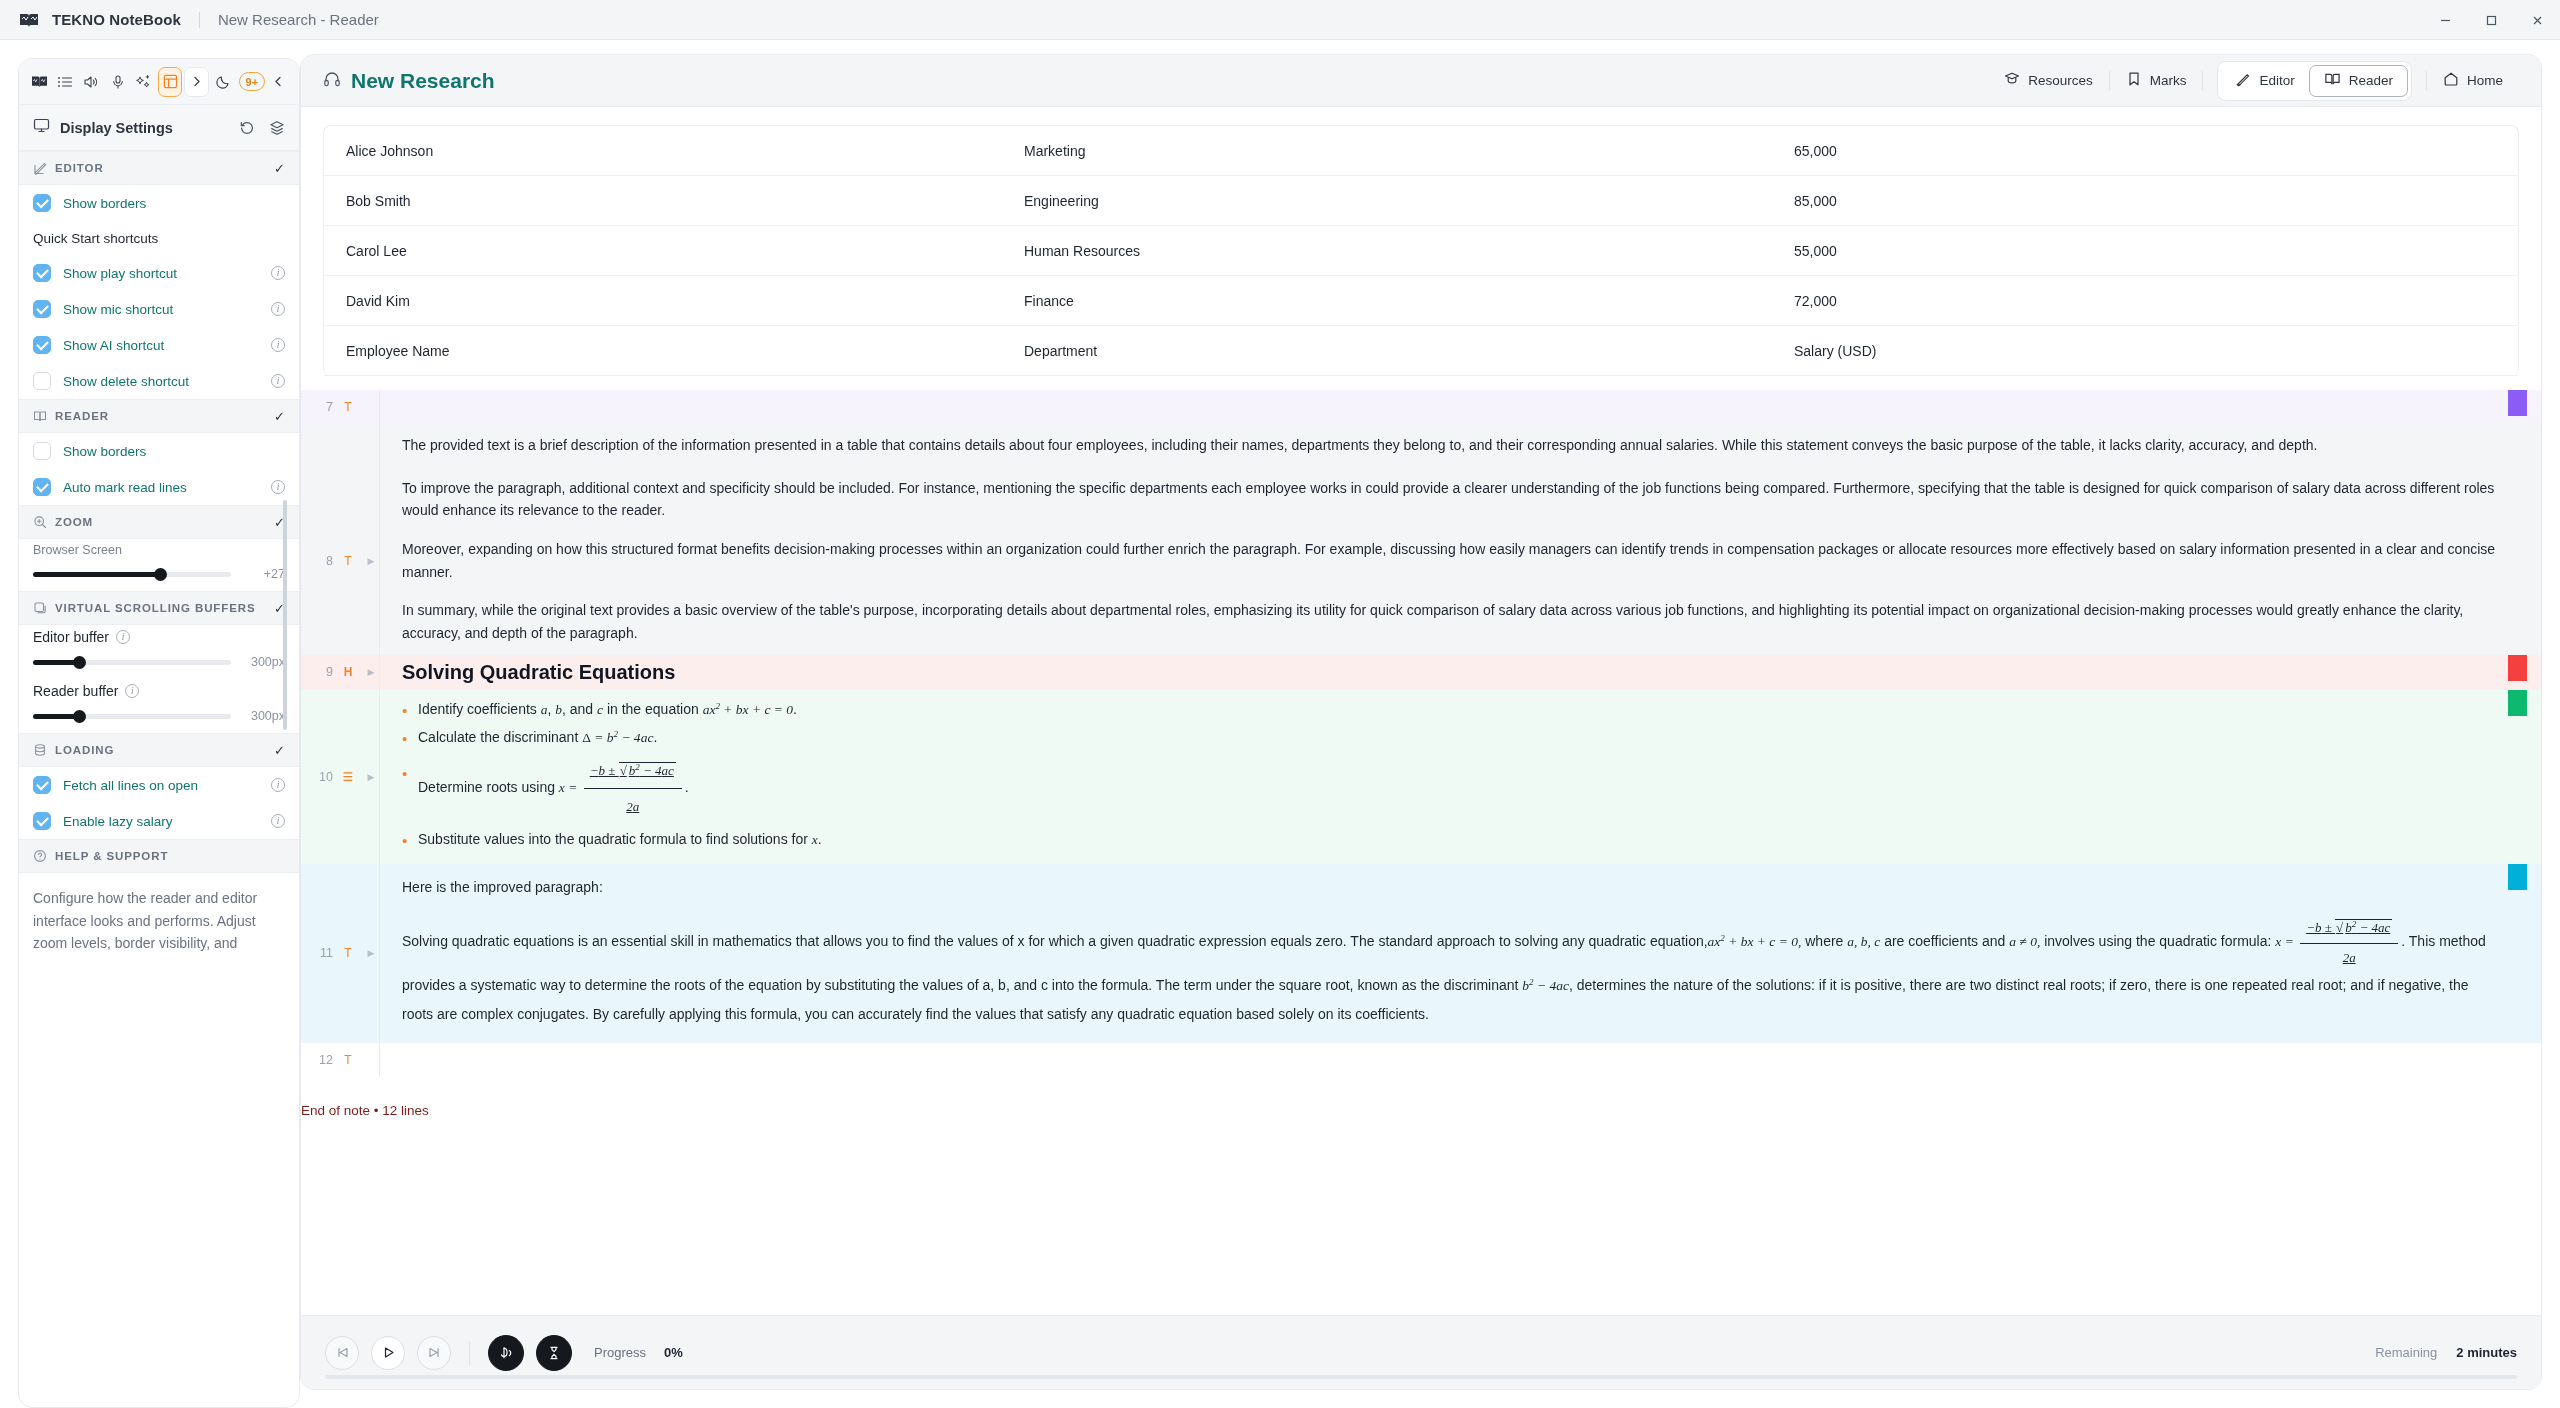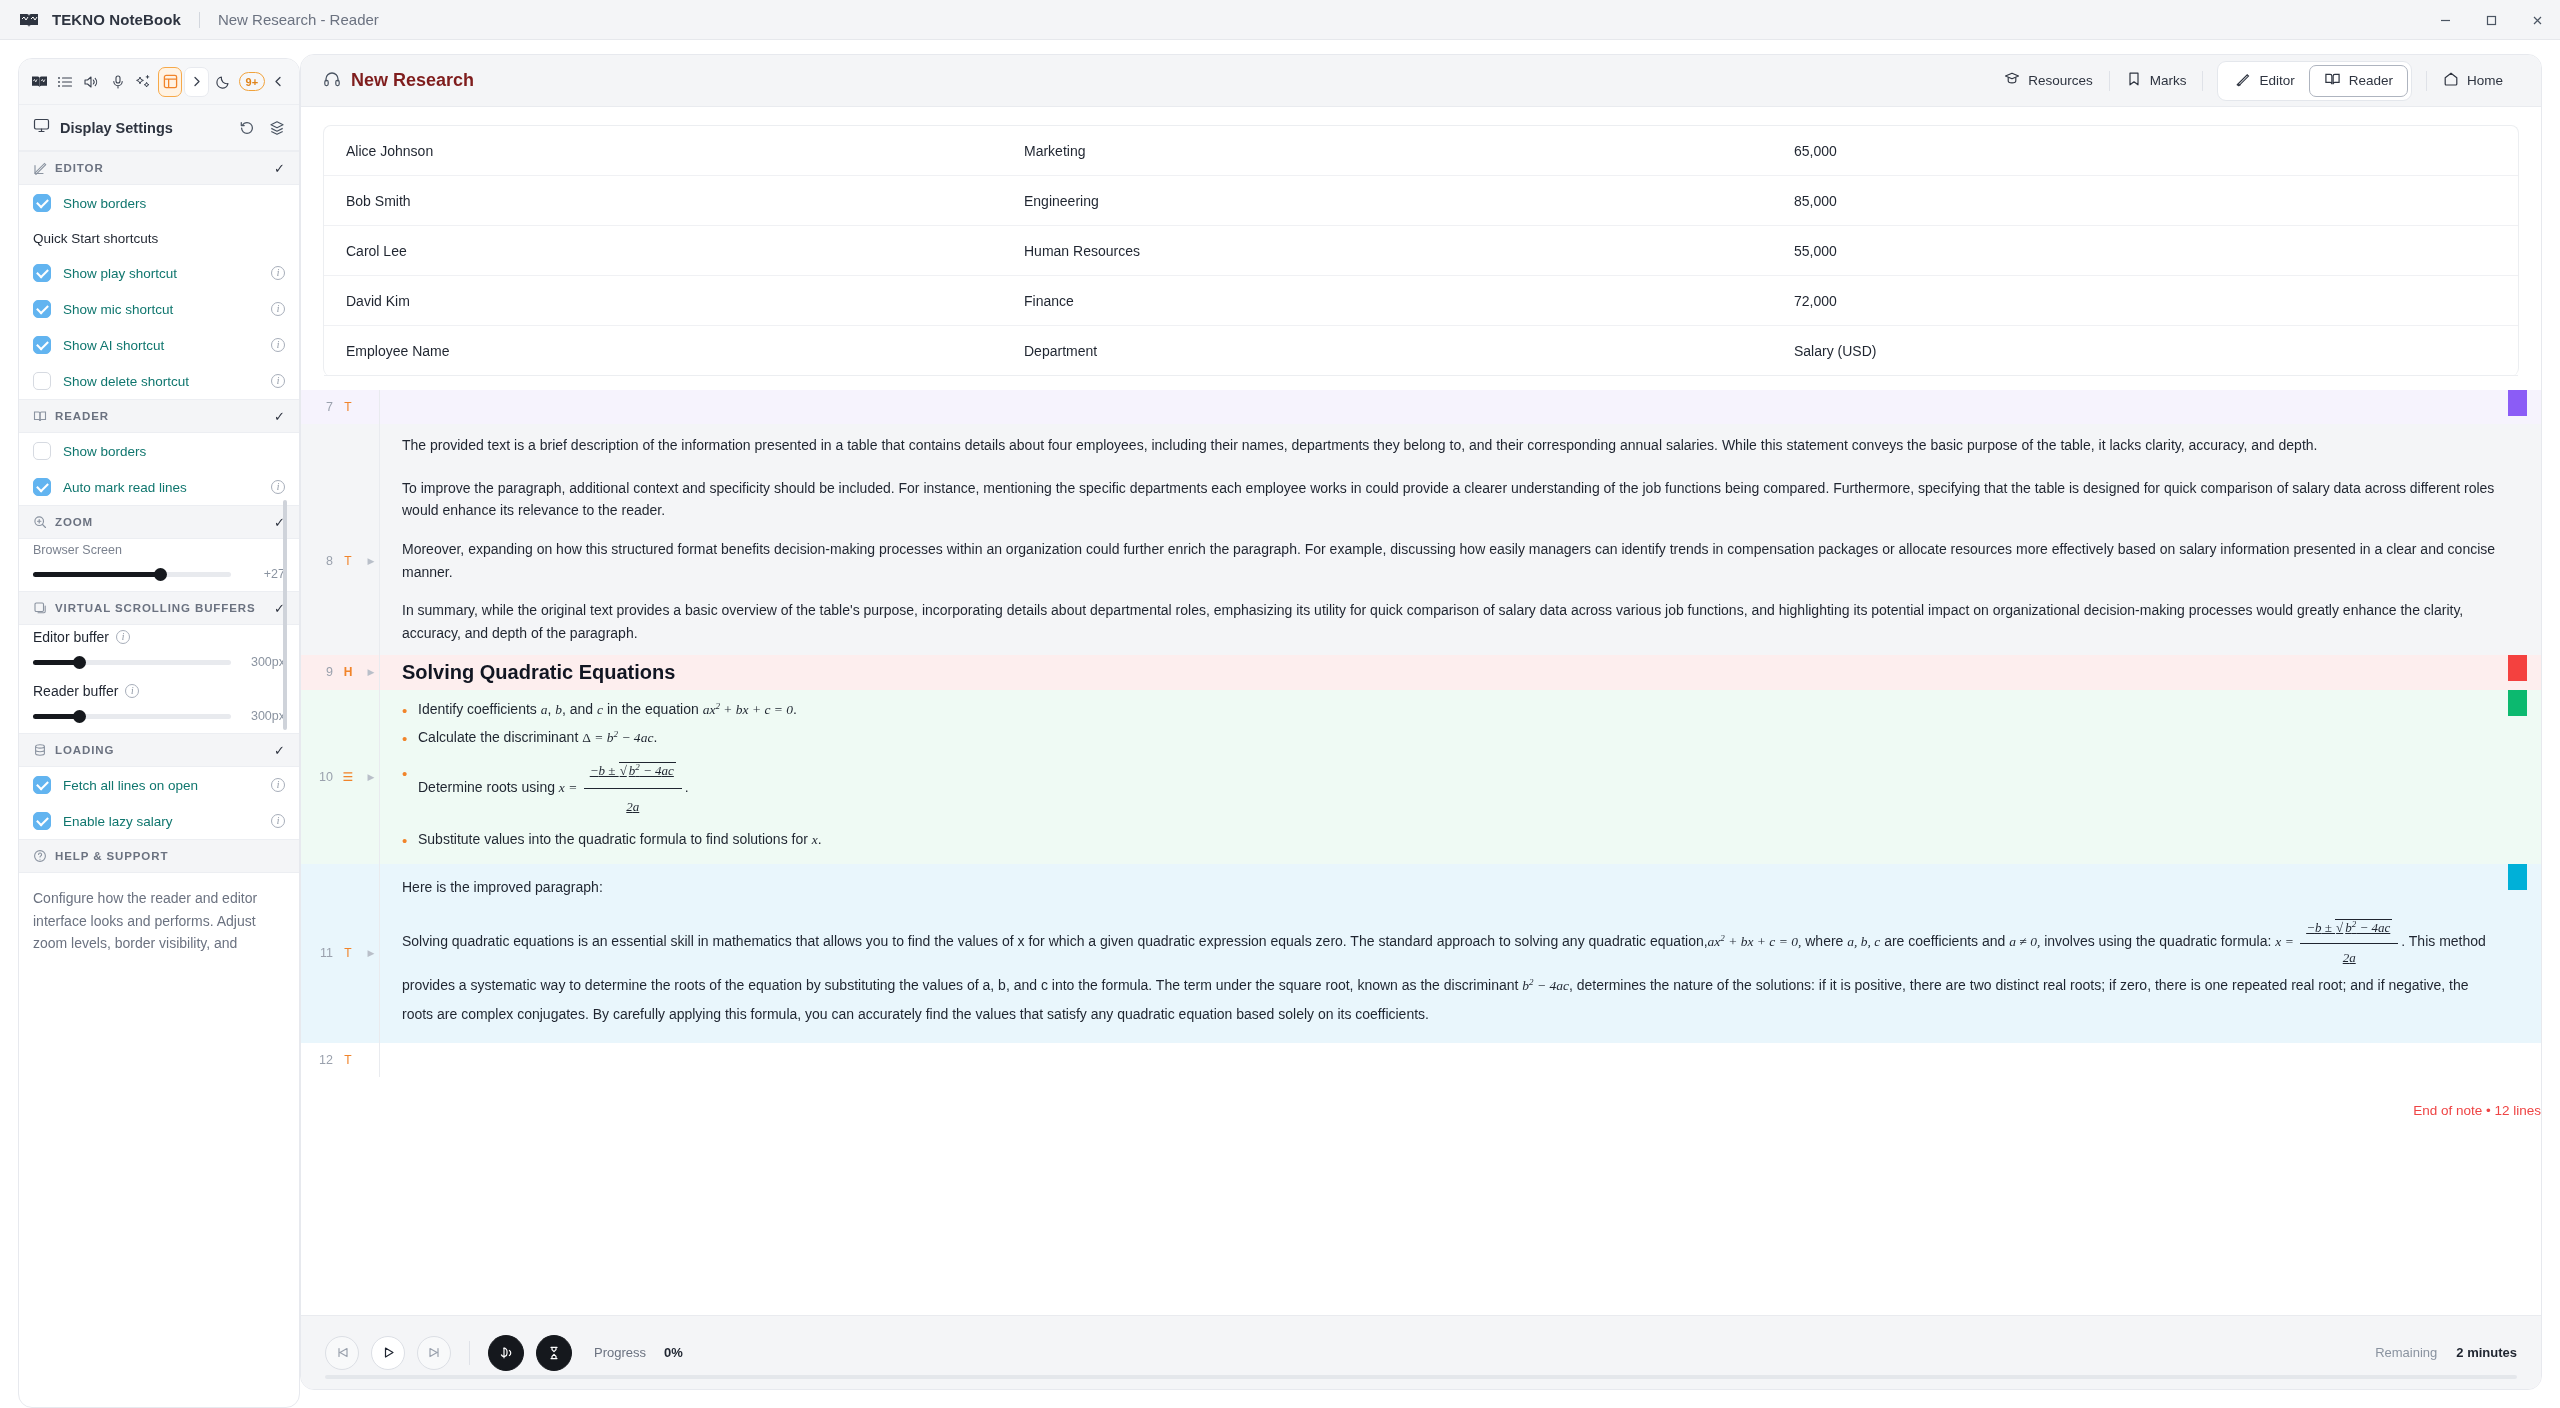--- a/index.html
+++ b/index.html
@@ -113,21 +113,21 @@
   .main { flex:1; height:1368px; padding: 14px 18px 18px 0; }
   .card {
     width:100%; height:100%;
     background:#fff; border:1px solid #e7e9ee; border-radius:14px;
     display:flex; flex-direction:column; overflow:hidden;
   }
   .doc-head {
     height:52px; background:#f4f5f7; border-bottom:1px solid #e9ebef;
     display:flex; align-items:center; padding:0 22px; gap:10px;
   }
-  .doc-title { font-size:18px; font-weight:600; color:#7f1d1d; }
+  .doc-title { font-size:21px; font-weight:600; color:#0f766e; }
   .doc-actions { margin-left:auto; display:flex; align-items:center; gap:0; }
   .act { display:flex;align-items:center;gap:8px; padding:0 16px; height:30px; font-size:13.5px; color:#2e3440; }
   .vsep { width:1px;height:20px;background:#dfe2e8; }
   .seg { display:flex; background:#fff; border:1px solid #e4e7ec; border-radius:9px; padding:3px; margin:0 14px; }
   .seg .it { display:flex;align-items:center;gap:8px; padding:5px 14px; font-size:13.5px; color:#2e3440; border-radius:7px; }
   .seg .it.on { background:#fff; border:1px solid #aeb4bf; }
 
   .doc-body { flex:1; position:relative; overflow:hidden; background:#fff; }
   .doc-scroll { position:absolute; right:8px; top:300px; width:7px; height:420px; background:#dcdfe4; border-radius:4px; }
 
@@ -163,21 +163,21 @@
 
   .bg-lav { background:#f6f3fd; }
   .bg-gray { background:#f4f5f7; }
   .bg-red { background:#fdeeee; }
   .bg-green { background:#effaf4; }
   .bg-blue { background:#e9f6fc; }
 
   .flag { position:absolute; right:14px; top:0; width:19px; height:26px; }
   .flag::after { content:""; position:absolute; inset:0; clip-path: polygon(0 0,100% 0,100% 100%,50% 76%,0 100%); background:inherit; }
 
-  .endnote { text-align:right; font-size:13.5px; color:#ef4444; padding:26px 0 0 0; }
+  .endnote { text-align:left; font-size:13.5px; color:#7f1d1d; padding:26px 0 0 0; }
 
   
   .player {
     height:74px; background:#f4f5f7; border-top:1px solid #e9ebef;
     display:flex; align-items:center; padding:0 24px; gap:12px; position:relative;
   }
   .pbtn { width:34px;height:34px;border-radius:50%;border:1px solid #dcdfe5; background:#f8f9fa; display:flex;align-items:center;justify-content:center; color:#9aa1ad; }
   .pbtn.play { background:#fff; color:#1f2530; }
   .pbtn.dark { background:#15181d; color:#fff; border-color:#15181d; width:36px;height:36px; }
   .pvsep { width:1px;height:24px;background:#dfe2e8; margin:0 6px; }

